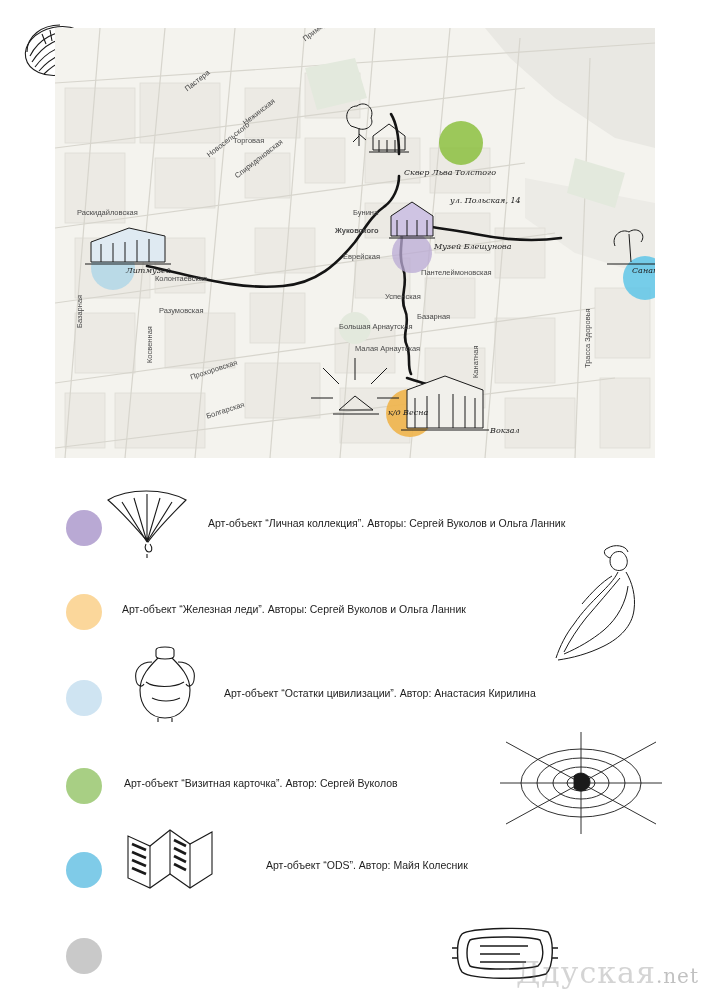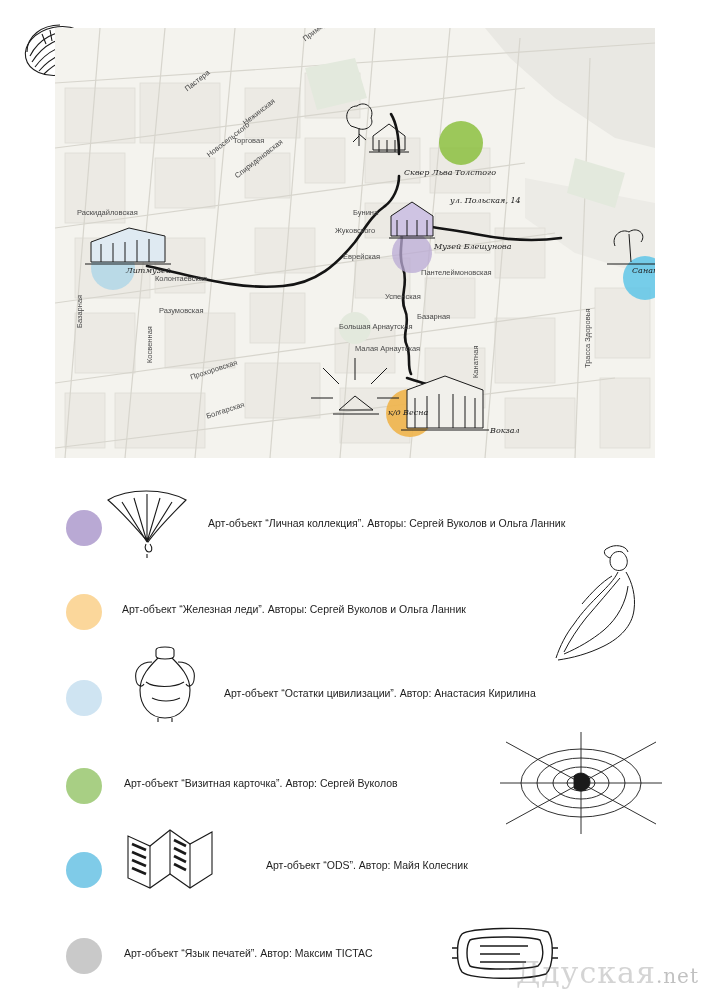--- a/index.html
+++ b/index.html
@@ -262,21 +262,21 @@
   <div class="map-label rot-45" style="left:150px; top:124px;">Новосельского</div>
   <div class="map-label rot-45" style="left:178px; top:145px;">Спиридоновская</div>
   <div class="map-label" style="left:22px; top:180px;">Раскидайловская</div>
   <div class="map-label" style="left:100px; top:246px;">Колонтаевская</div>
   <div class="map-label" style="left:92px;  top:278px;padding-left:12px;">Разумовская</div>
   <div class="map-label rot-90" style="left:20px; top:300px;">Базарная</div>
   <div class="map-label rot-90" style="left:90px; top:335px;">Косвенная</div>
   <div class="map-label rot-n20" style="left:134px; top:345px;">Прохоровская</div>
   <div class="map-label rot-n20" style="left:150px; top:384px;">Болгарская</div>
   <div class="map-label" style="left:298px; top:180px;">Бунина</div>
-  <div class="map-label" style="left:280px; top:198px;">Жуковского</div>
+  <div class="map-label" style="left:280px; top:198px;font-weight:bold;">Жуковского</div>
   <div class="map-label" style="left:288px; top:224px;">Еврейская</div>
   <div class="map-label" style="left:330px; top:264px;">Успенская</div>
   <div class="map-label" style="left:362px; top:284px;">Базарная</div>
   <div class="map-label" style="left:284px; top:294px;">Большая Арнаутская</div>
   <div class="map-label" style="left:300px; top:316px;">Малая Арнаутская</div>
   <div class="map-label rot-90" style="left:528px; top:340px;">Трасса Здоровья</div>
   <div class="map-label rot-90" style="left:416px; top:350px;">Канатная</div>
   <div class="map-label" style="left:366px; top:240px;">Пантелеймоновская</div>
 
   <div class="hand-label" style="left:306px; top:140px;">Сквер Льва Толстого</div>
@@ -362,21 +362,20 @@
         <path d="M30 20 L30 62 M50 4 L50 48 M70 18 L70 62"></path>
         <path d="M12 18 L26 24 M12 26 L26 32 M12 34 L26 40 M12 42 L26 48" stroke-width="2.6"></path>
         <path d="M54 14 L66 20 M54 22 L66 28 M54 30 L66 36 M54 38 L66 44" stroke-width="2.6"></path>
       </svg>
     </div>
     <div class="legend-text" style="left:266px; top:44px;">Арт-объект “ODS”. Автор: Майя Колесник</div>
   </div>
 
   <div class="legend-row" style="top:430px;">
     <div class="dot" style="left:66px; top:38px; background:#c9c9c9;"></div>
-    <div class="legend-text" style="left:124px; top:46px;">Арт-объект “Язык печатей”. Автор: Максим TICTAC</div>
     <div class="sketch" style="left:450px; top:18px;">
       <svg width="110" height="70" viewBox="0 0 110 70" fill="none" stroke="#1a1a1a" stroke-width="1.4">
         <path d="M12 16 C20 10, 80 8, 98 14 C104 22, 104 48, 96 56 C78 62, 22 62, 12 54 C6 46, 6 22, 12 16 Z"></path>
         <path d="M20 22 C30 18, 78 18, 90 22 C94 30, 94 42, 88 48 C74 52, 28 52, 20 48 C16 42, 16 28, 20 22 Z"></path>
         <path d="M8 30 L2 30 M8 40 L2 40 M102 30 L108 30 M102 40 L108 40"></path>
         <path d="M30 28 L78 28 M30 36 L70 36 M30 44 L76 44"></path>
       </svg>
     </div>
   </div>
 </div>

